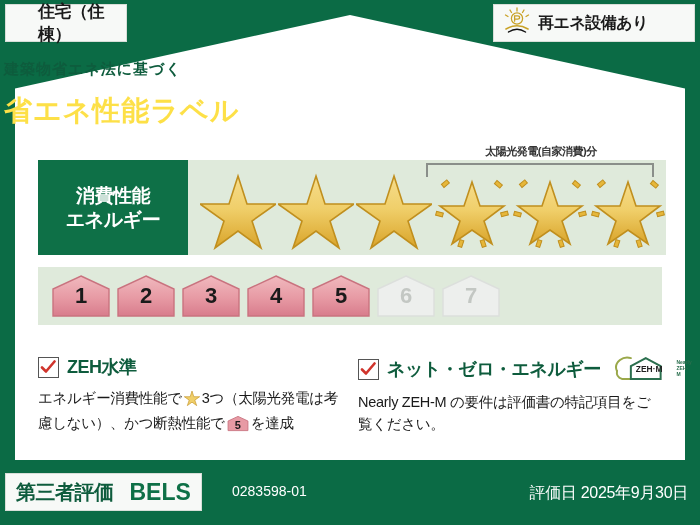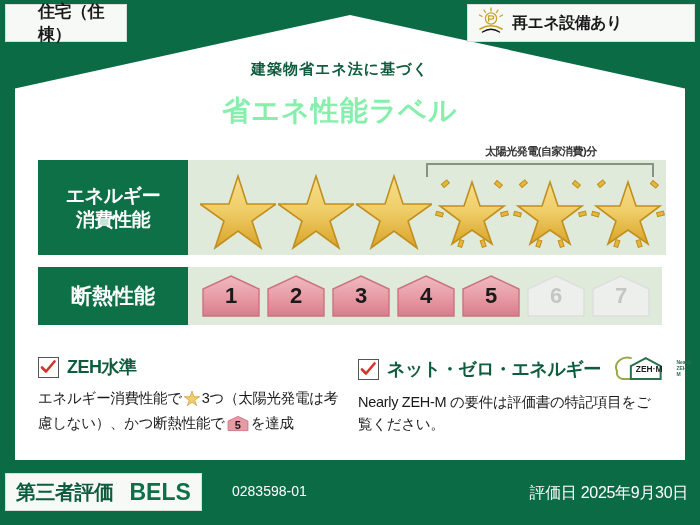--- a/index.html
+++ b/index.html
@@ -27,45 +27,45 @@
     padding-left:32px;
   }
   #chip-type{
     left:5px;top:4px;width:122px;height:38px;
     justify-content:center;
   }
   #chip-type .chip-text{
     font-size:17px;font-weight:bold;color:#1a1a1a;letter-spacing:-0.5px;
   }
   #chip-renew{
-    right:5px;top:4px;width:228px;height:38px;
+    right:5px;top:4px;width:202px;height:38px;
     padding-left:8px;gap:6px;
   }
   #chip-renew .chip-text{
     font-size:16px;font-weight:bold;color:#1a1a1a;letter-spacing:-0.5px;
   }
 
   
   #house-body{
     position:absolute;
     left:15px;top:15px;width:670px;height:445px;
     background:#ffffff;
     clip-path:polygon(0% 16.5%, 50% 0%, 100% 16.5%, 100% 100%, 0% 100%);
   }
 
   
   #title-block{
-    position:absolute;left:12px;top:60px;width:656px;text-align:center;
+    position:absolute;left:4px;top:60px;width:656px;text-align:left;
   }
   #title-sub{
     font-size:15px;font-weight:bold;color:#0e5c3d;letter-spacing:1px;
     margin-bottom:4px;
   }
   #title-main{
-    font-size:28px;font-weight:bold;color:#86efac;letter-spacing:1px;margin-top:13px;
+    font-size:28px;font-weight:bold;color:#fde047;letter-spacing:1px;margin-top:13px;
   }
 
   
   .perf-row{
     position:absolute;left:38px;width:624px;
     display:flex;align-items:stretch;
   }
   #row-energy{top:160px;height:95px;}
   #row-insul{top:267px;height:58px;}
 
@@ -200,22 +200,22 @@
     <span class="chip-text">再エネ設備あり</span>
   </div>
 
   <div id="title-block">
     <div id="title-sub">建築物省エネ法に基づく</div>
     <div id="title-main">省エネ性能ラベル</div>
   </div>
 
   <div class="perf-row" id="row-energy">
     <div class="perf-key">
+      <span>消費性能</span>
       <span>エネルギー</span>
-      <span>消費性能</span>
     </div>
     <div class="perf-val">
 
       <div id="solar-caption">太陽光発電(自家消費)分</div>
       <div id="solar-bracket"></div>
 
       <div id="stars-wrap">
 
         <div class="star-cell">
           <svg width="76" height="84" viewBox="0 0 76 84">
@@ -278,21 +278,20 @@
             </g>
             <polygon points="38,16 46,40 70,40 50,55 58,78 38,64 18,78 26,55 6,40 30,40" fill="url(#g1)" stroke="#c08f1e" stroke-width="1.6"></polygon>
           </svg>
         </div>
 
       </div>
     </div>
   </div>
 
   <div class="perf-row" id="row-insul">
-    <div class="perf-key">断熱性能</div>
     <div class="perf-val">
       <div id="insul-wrap">
 
         <div class="insul-cell on">
           <svg width="62" height="46" viewBox="0 0 62 46">
             <defs>
                 <linearGradient id="pk" x1="0" y1="0" x2="0" y2="1">
               <stop offset="0%" stop-color="#f0b9be"></stop>
                   <stop offset="55%" stop-color="#e79aa4"></stop>
               <stop offset="100%" stop-color="#d87c8c"></stop>

